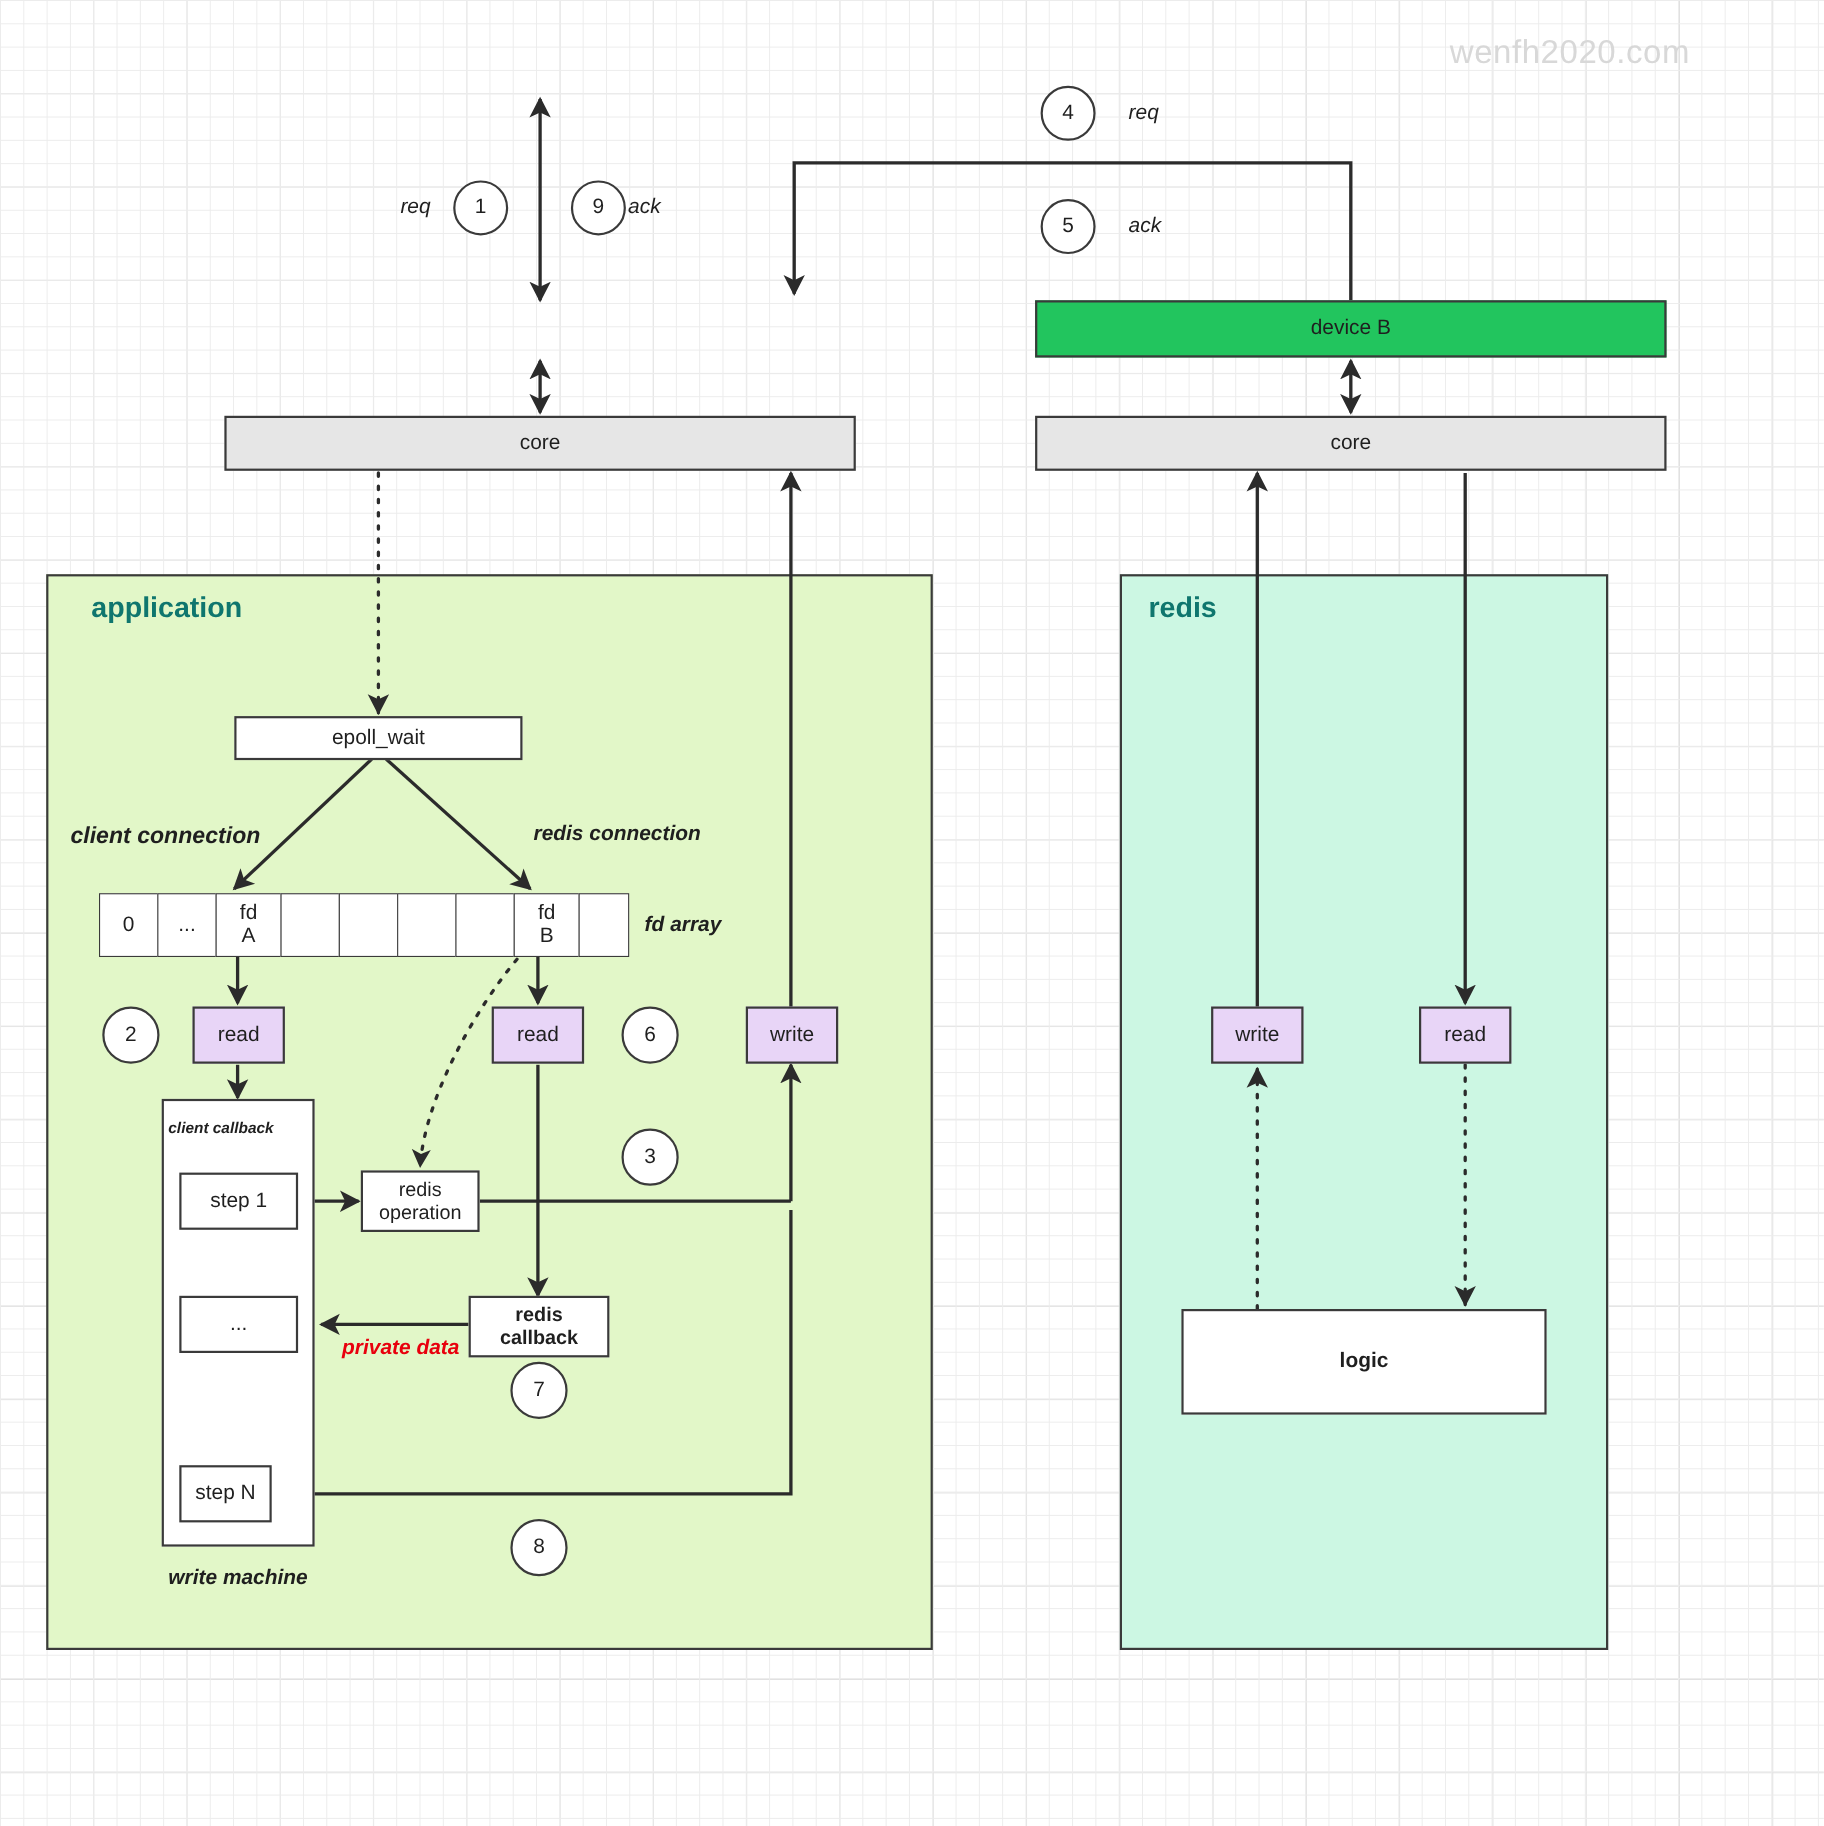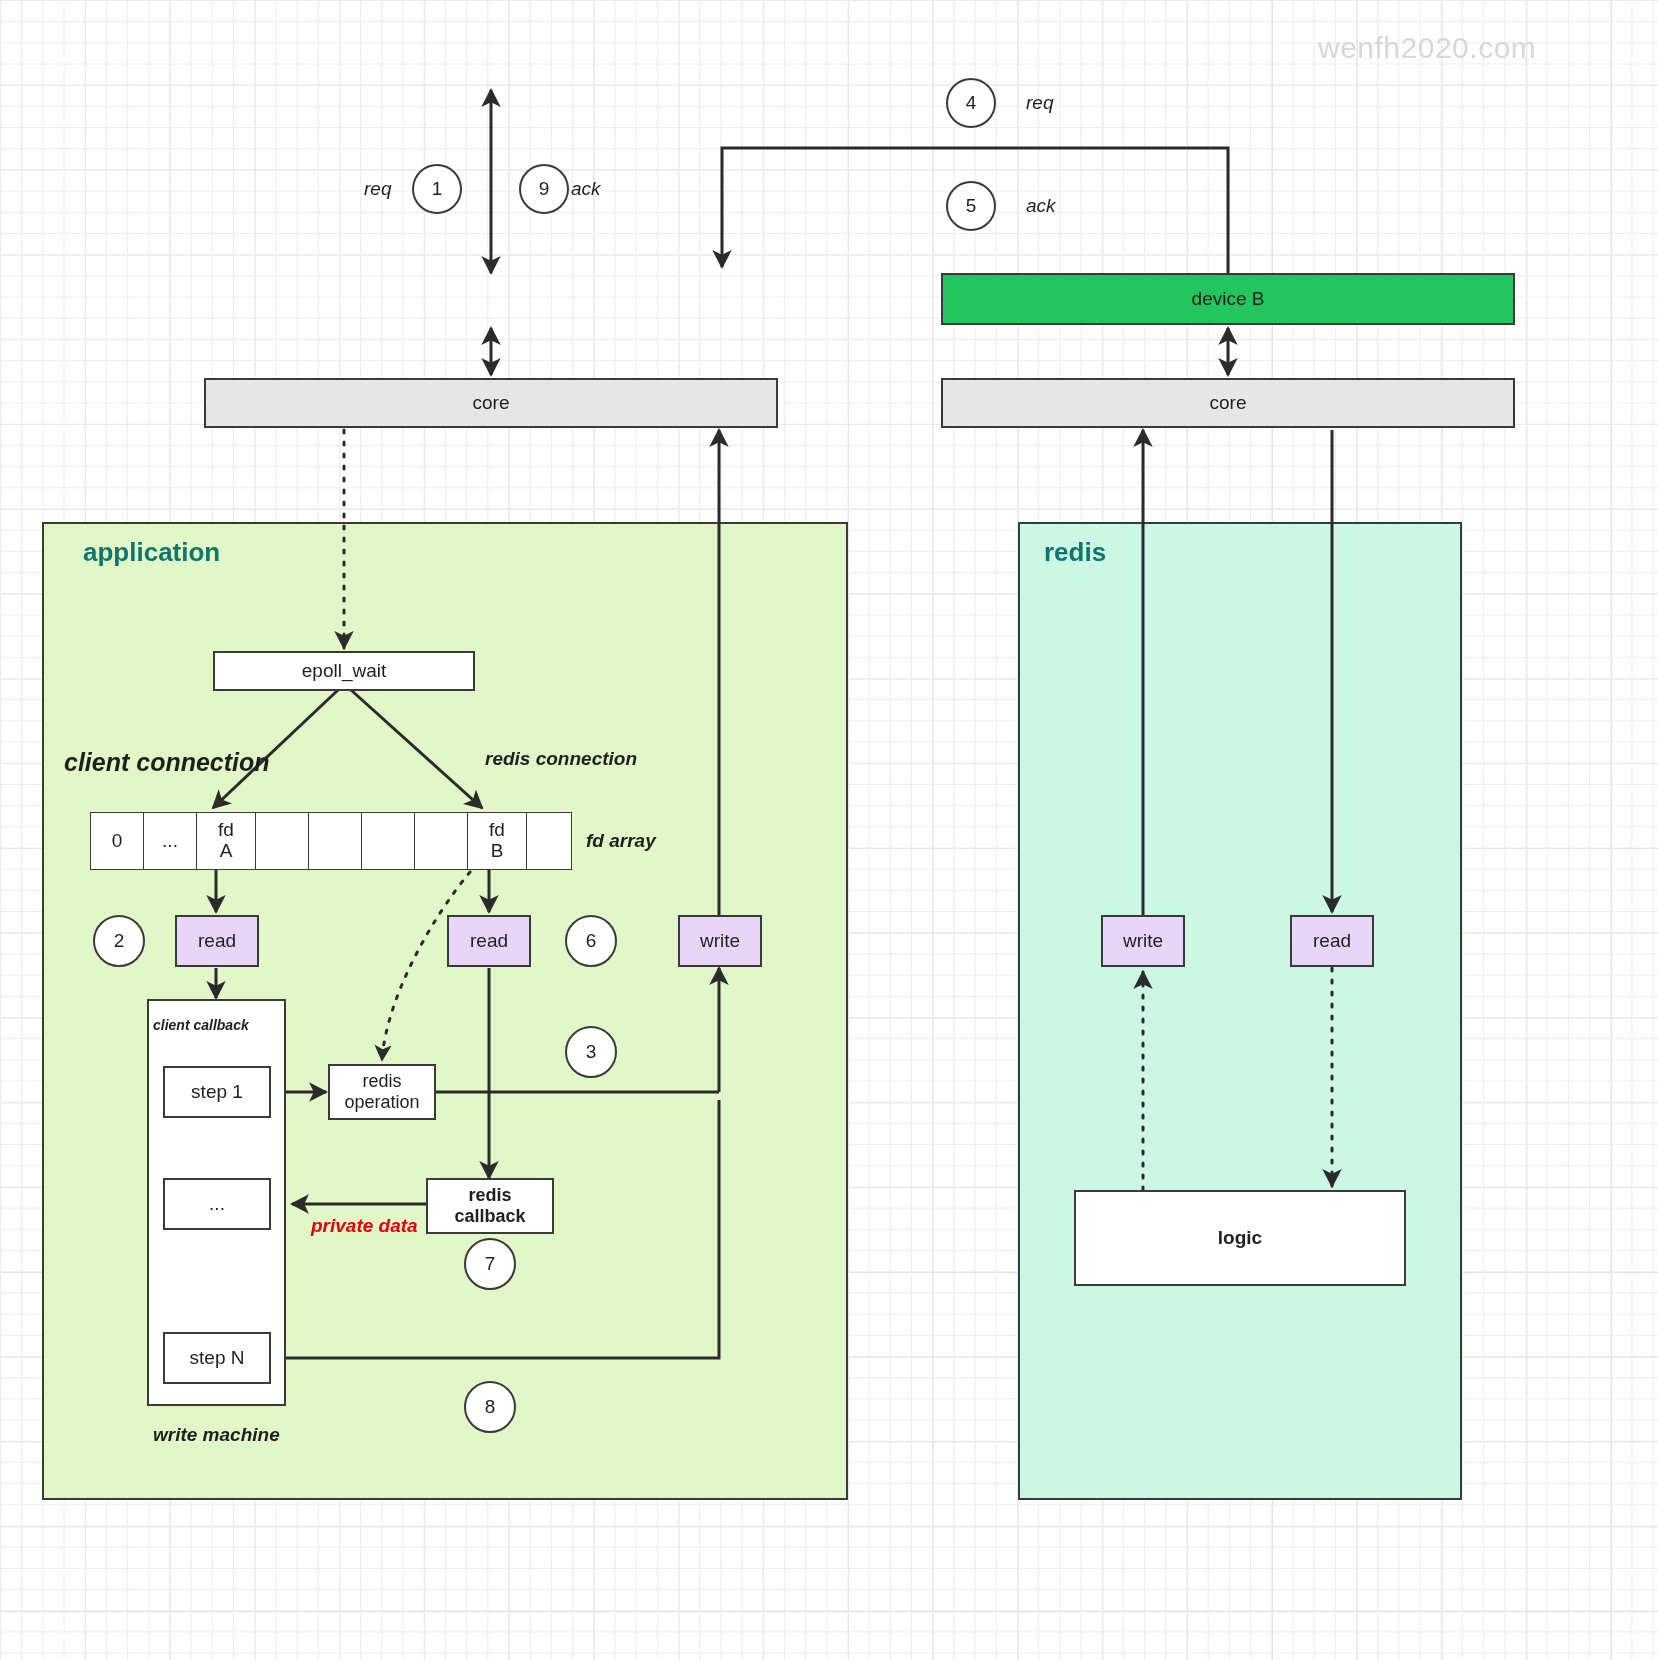--- a/index.html
+++ b/index.html
@@ -130,21 +130,21 @@
     <span>core</span>
   </div>
 
   <div class="panel-title" style="left:73px; top:537px; font-size:26px;">application</div>
   <div class="panel-title" style="left:1034px; top:537px; font-size:26px;">redis</div>
 
   <div class="node" style="left:213px; top:651px; width:262px; height:40px; background:#ffffff; font-size:19px;text-align:right;">
     <span>epoll_wait</span>
   </div>
 
-  <div class="lbl bold" style="left:64px; top:748px; font-size:25px;">client connection</div>
+  <div class="lbl bold" style="left:64px; top:748px; font-size:21px;">client connection</div>
   <div class="lbl bold" style="left:485px; top:748px; font-size:19px;">redis connection</div>
 
   <div style="position:absolute; left:90px; top:812px; width:482px; height:58px;">
     <div class="fdcell" style="left:0px;   top:0; width:54px; height:58px; font-size:19px;">
         <span>0</span>
       </div>
     <div class="fdcell" style="left:53px;  top:0; width:54px; height:58px; font-size:19px;">
         <span>...</span>
       </div>
     <div class="fdcell" style="left:106px; top:0; width:60px; height:58px; font-size:19px; white-space:pre-line;"><span style="white-space:pre-line;">fd
@@ -187,21 +187,21 @@
 
   <div class="node" style="left:147px; top:999px; width:139px; height:407px; background:#ffffff; display:block;"></div>
   <div class="lbl bold" style="left:153px; top:1017px; font-size:14px;">client callback</div>
 
   <div class="node" style="left:163px; top:1066px; width:108px; height:52px; background:#ffffff; font-size:19px;">
     <span>step 1</span>
   </div>
   <div class="node" style="left:163px; top:1178px; width:108px; height:52px; background:#ffffff; font-size:19px;">
     <span>...</span>
   </div>
-  <div class="node" style="left:163px; top:1332px; width:108px; height:52px; background:#ffffff; font-size:19px;">
+  <div class="node" style="left:163px; top:1332px; width:84px; height:52px; background:#ffffff; font-size:19px;">
     <span>step N</span>
   </div>
   <div class="lbl bold" style="left:153px; top:1424px; font-size:19px;">write machine</div>
 
   <div class="node" style="left:328px; top:1064px; width:108px; height:56px; background:#ffffff; font-size:18px; white-space:pre-line;">
     <span style="white-space:pre-line;">redis
 operation</span>
   </div>
   <div class="circ" style="left:565px; top:1026px; width:52px; height:52px; font-size:19px;">
     <span>3</span>

